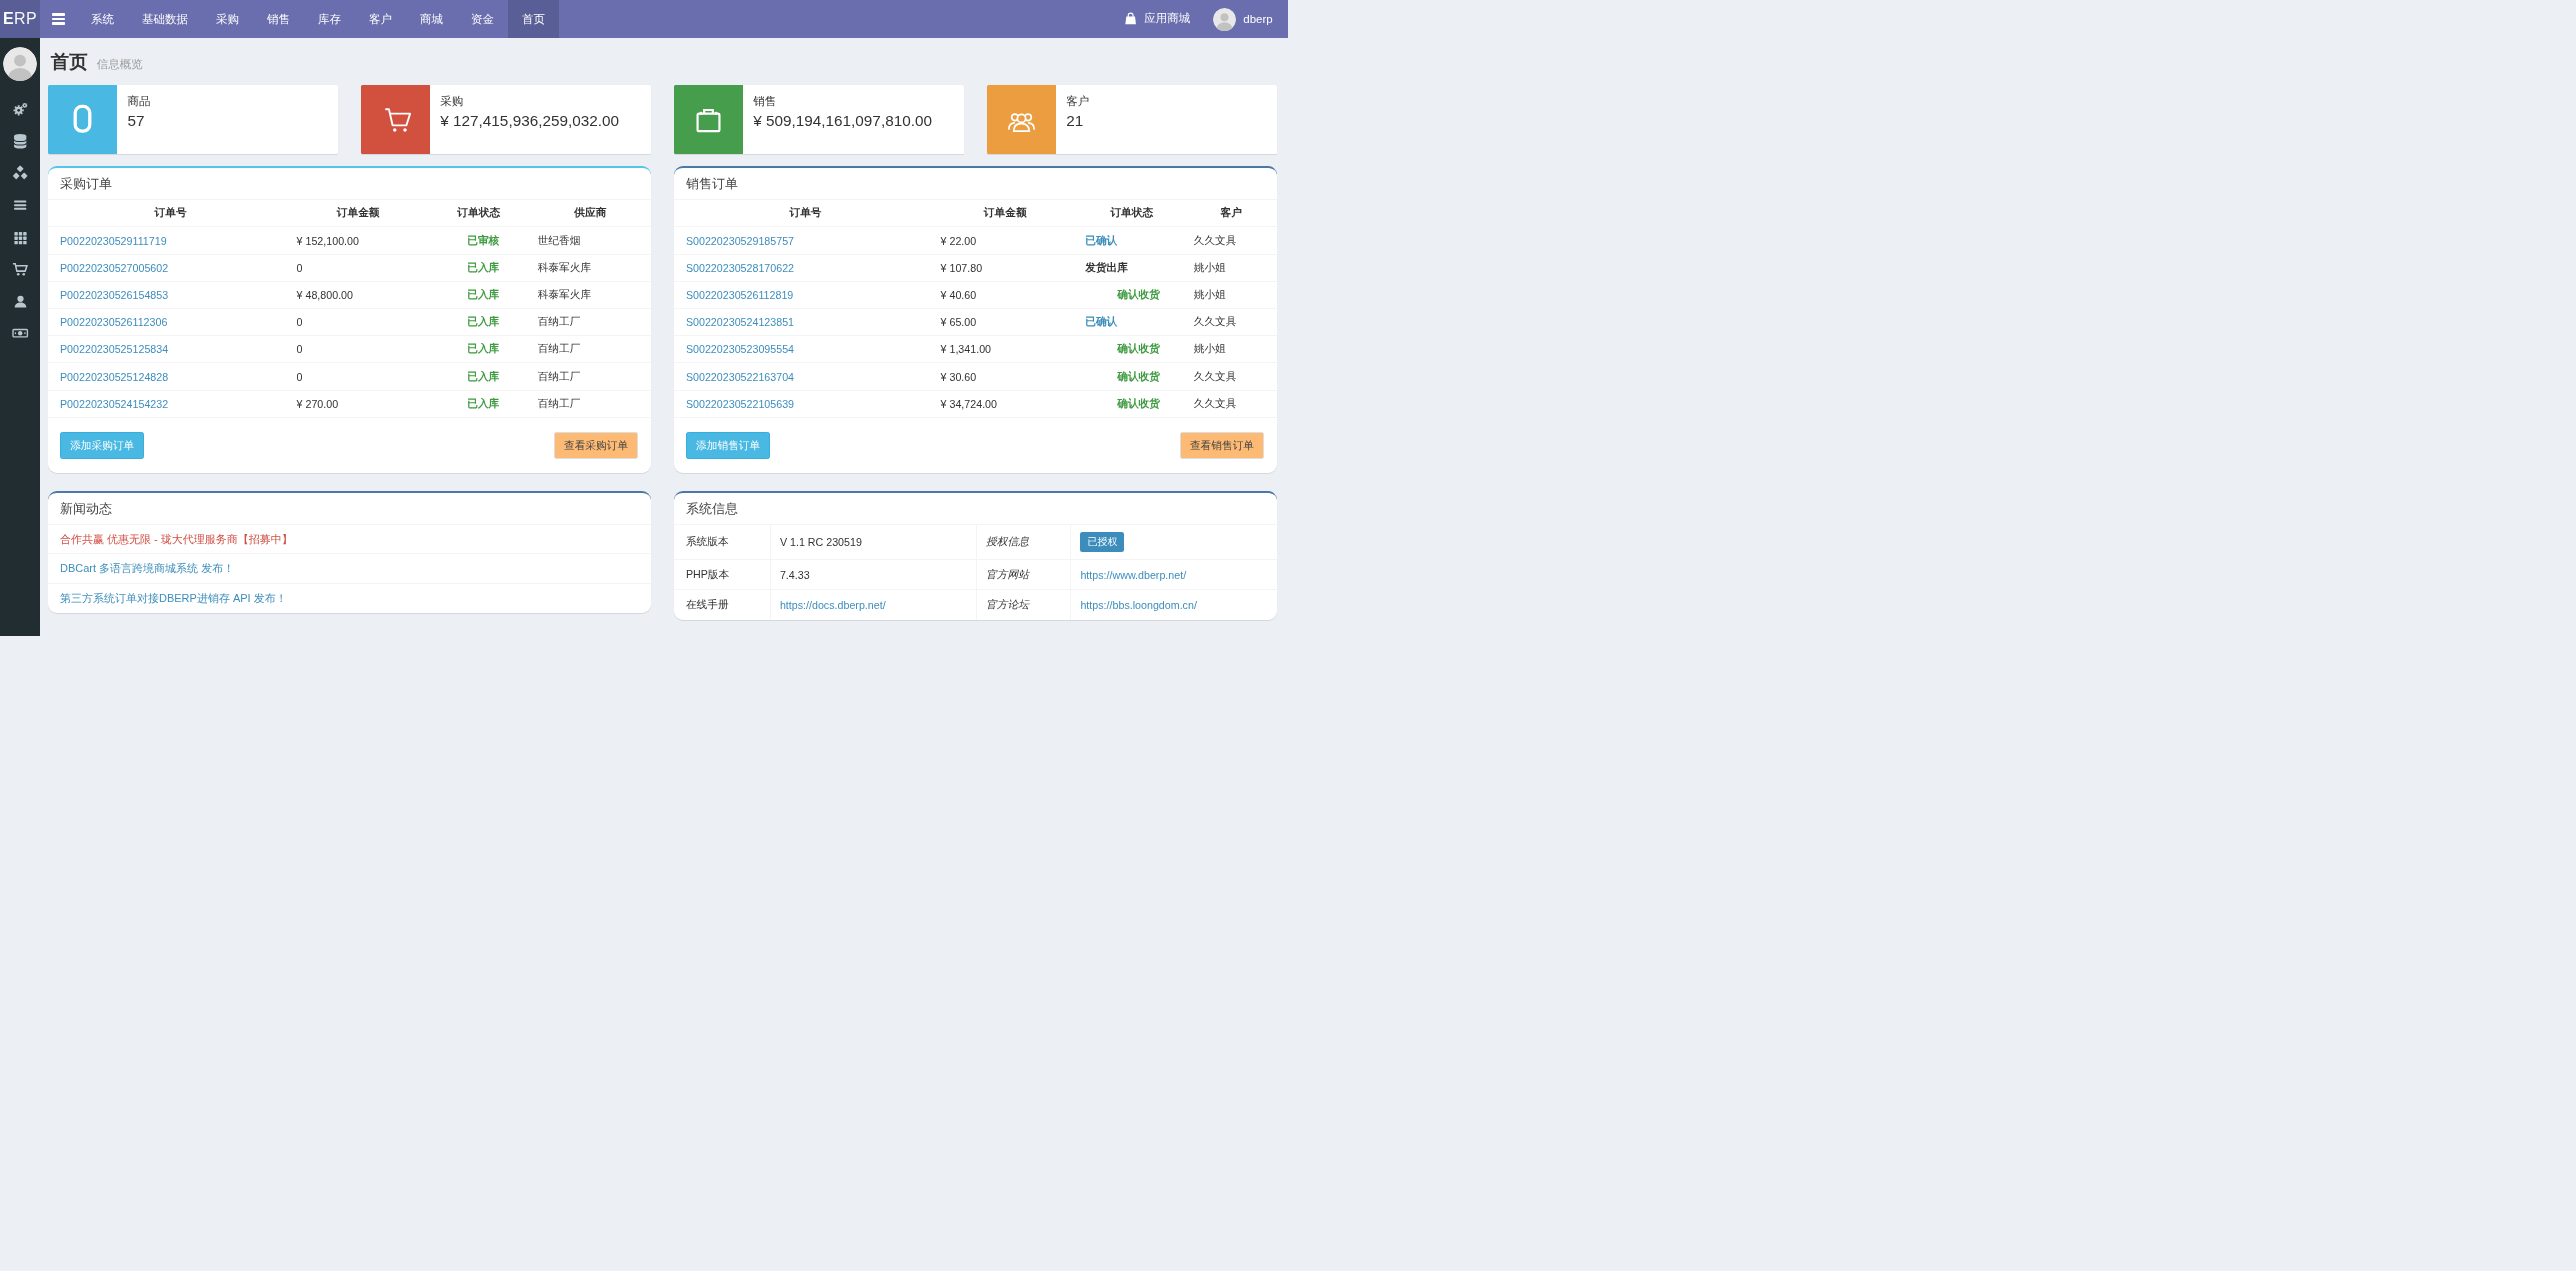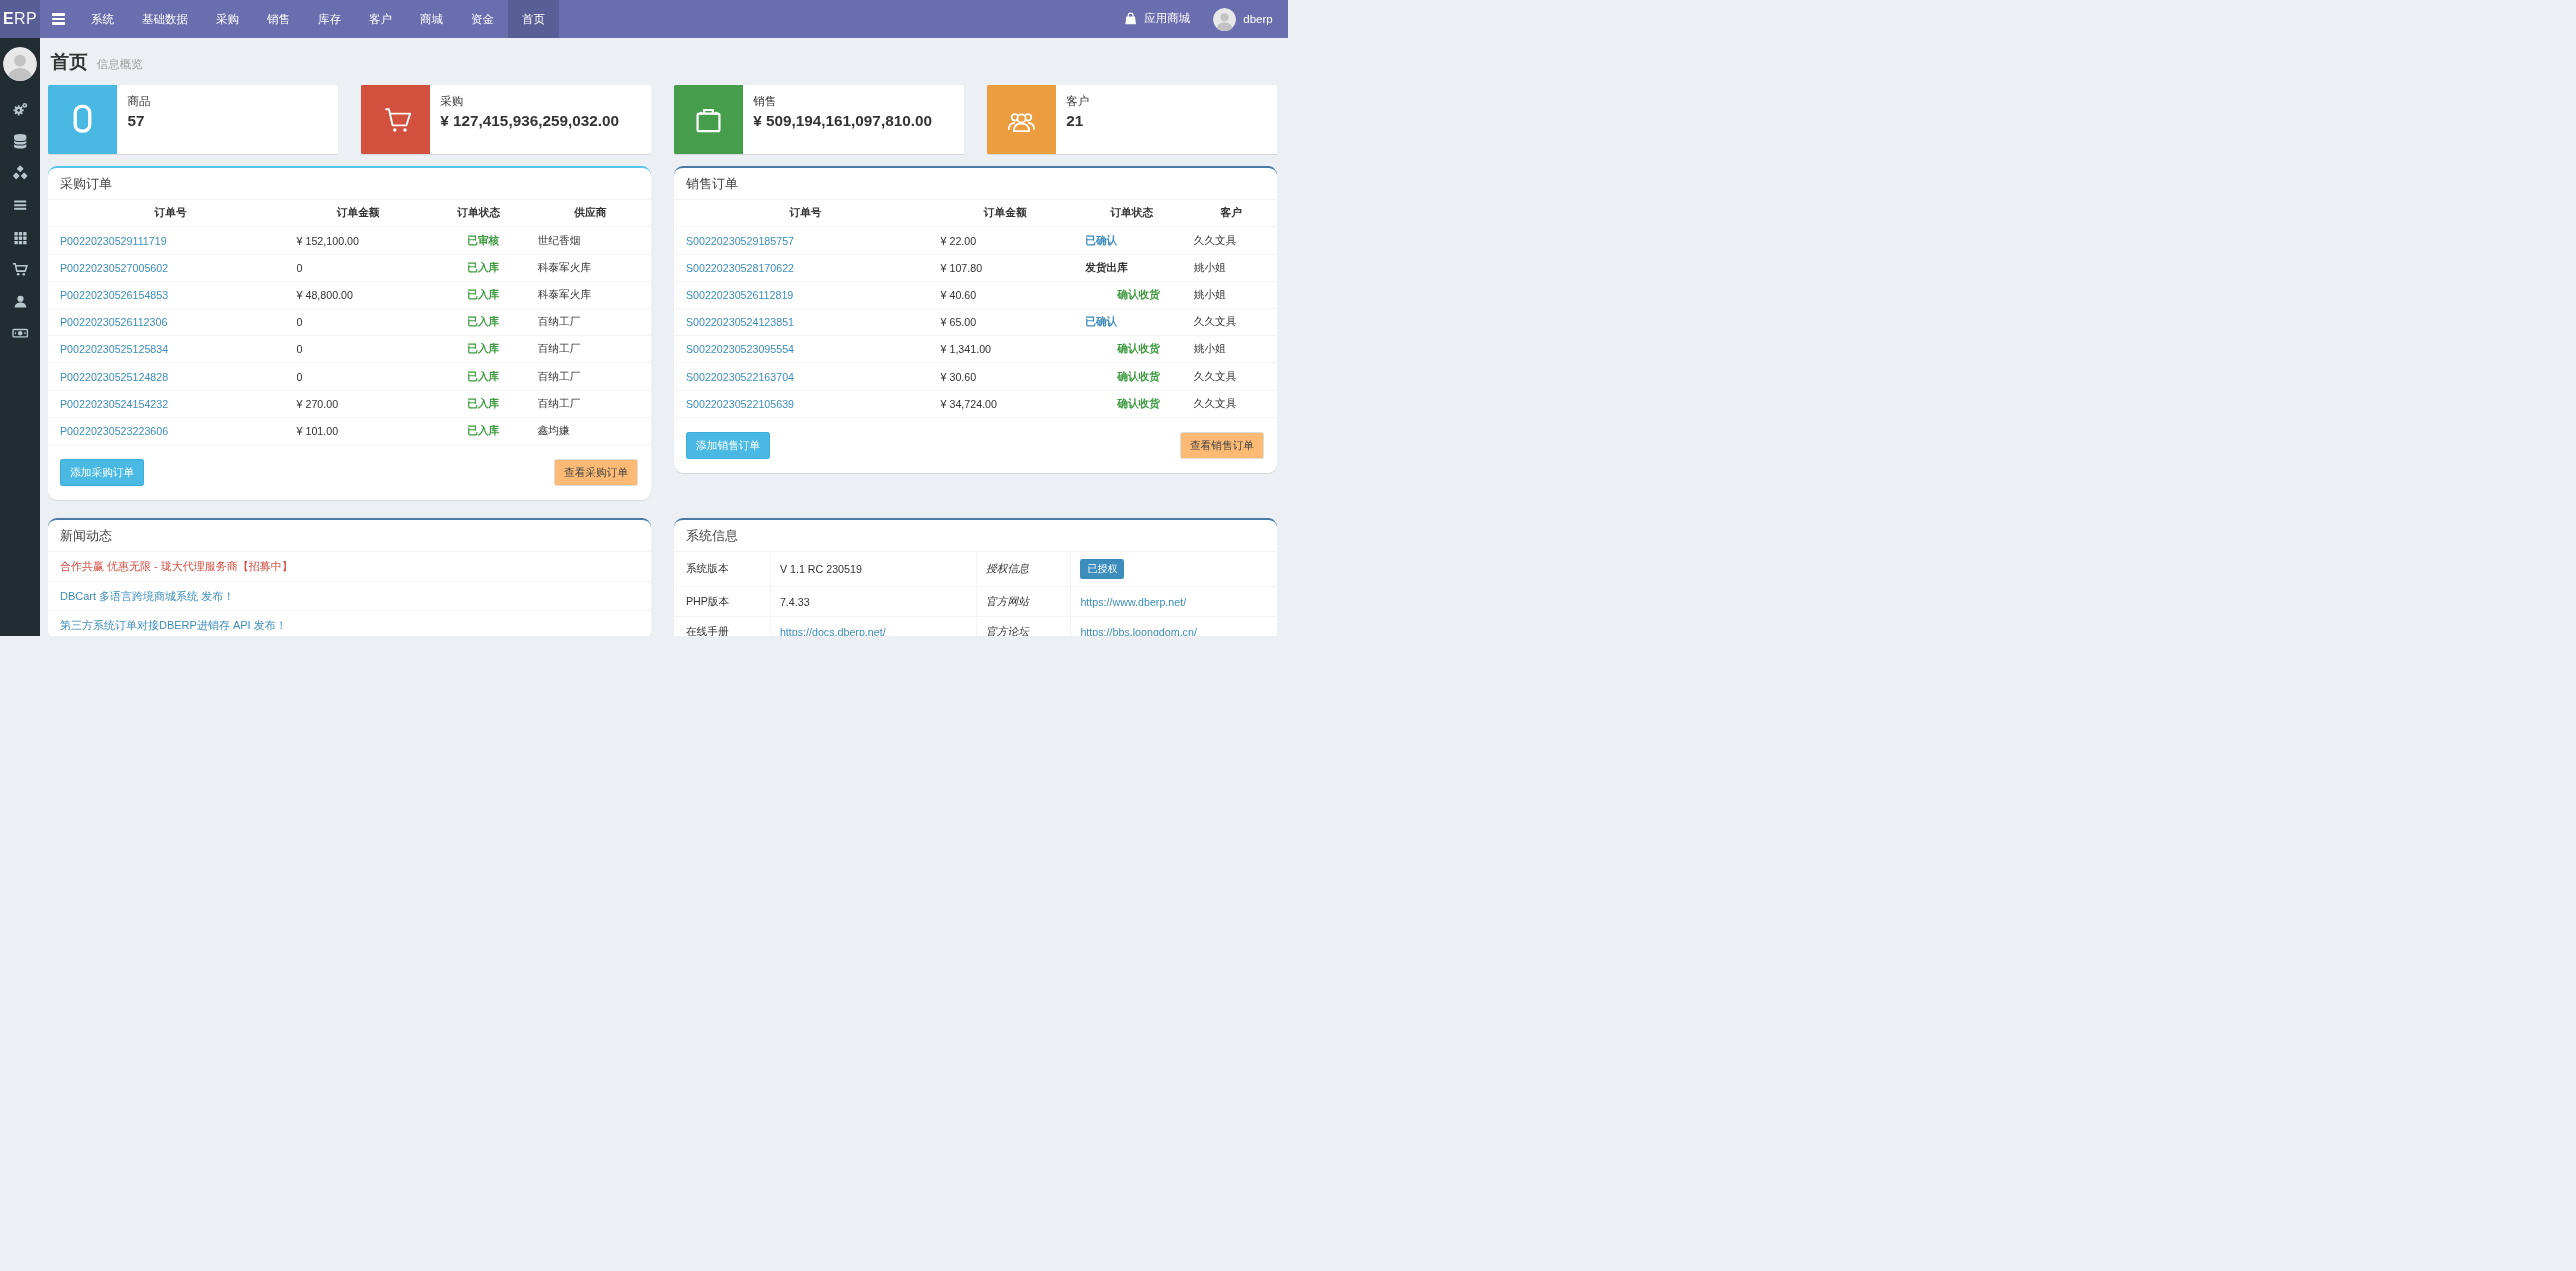--- a/index.html
+++ b/index.html
@@ -32,21 +32,21 @@
   .page-header{display:flex;align-items:baseline;gap:9.2px;margin:4.6px 0 0 3.1px;}
   .page-header h1{margin:0;font-size:18.4px;font-weight:700;color:#333;}
   .page-header .subtitle{font-size:11.5px;color:#9a9a9a;}
 
   
   .cards{display:grid;grid-template-columns:repeat(4,1fr);column-gap:23px;margin-top:11.5px;}
   .info-box{display:flex;background:#fff;height:69px;border-radius:1.5px;box-shadow:0 0.8px 0.8px rgba(0,0,0,.1);}
   .info-icon{width:69px;flex:0 0 69px;display:flex;align-items:center;justify-content:center;border-radius:1.5px 0 0 1.5px;}
   .info-content{padding:9.2px 10.7px;display:flex;flex-direction:column;}
   .info-label{font-size:11.5px;color:#333;}
-  .info-value{font-size:15.3px;font-weight:700;color:#333;margin-top:3.1px;white-space:nowrap;}
+  .info-value{font-size:15.3px;font-weight:400;color:#333;margin-top:3.1px;white-space:nowrap;}
 
   
   .main-grid{display:grid;grid-template-columns:1fr 1fr;column-gap:23px;row-gap:18.4px;margin-top:12.3px;align-items:start;}
   .panel{background:#fff;border-top:2.3px solid #4a79a5;border-radius:9px;box-shadow:0 0.8px 0.8px rgba(0,0,0,.1);}
   .panel-title{padding:7px 12.3px 5.4px;font-size:13px;color:#444;line-height:18.4px;}
   .panel table{width:100%;border-collapse:collapse;font-size:10.7px;color:#333;}
   .panel th{text-align:center;font-weight:700;color:#333;padding:6.1px 7.7px;border-top:0.8px solid #f4f4f4;border-bottom:0.8px solid #f4f4f4;}
   .panel td{padding:6.1px 7.7px;border-bottom:0.8px solid #f4f4f4;}
   .panel th:first-child,.panel td:first-child{padding-left:12.3px;}
   .order-link{color:#3c8dbc;text-decoration:none;cursor:pointer;}
@@ -337,26 +337,20 @@
                 <td>0</td>
                 <td><span class="status st-green">已入库</span></td>
                 <td>百纳工厂</td>
               </tr>
               <tr>
                 <td><a class="order-link">P00220230524154232</a></td>
                 <td>¥ 270.00</td>
                 <td><span class="status st-green">已入库</span></td>
                 <td>百纳工厂</td>
               </tr>
-              <tr>
-                <td><a class="order-link">P00220230523223606</a></td>
-                <td>¥ 101.00</td>
-                <td><span class="status st-green">已入库</span></td>
-                <td>鑫均嫌</td>
-              </tr>
             </tbody>
         </table>
         <div class="panel-footer">
           <button class="btn btn-primary">添加采购订单</button>
           <button class="btn btn-default">查看采购订单</button>
         </div>
       </div>
 
       <div class="panel sales" style="border-top-color: rgb(74, 121, 165);">
         <div class="panel-title">销售订单</div>

